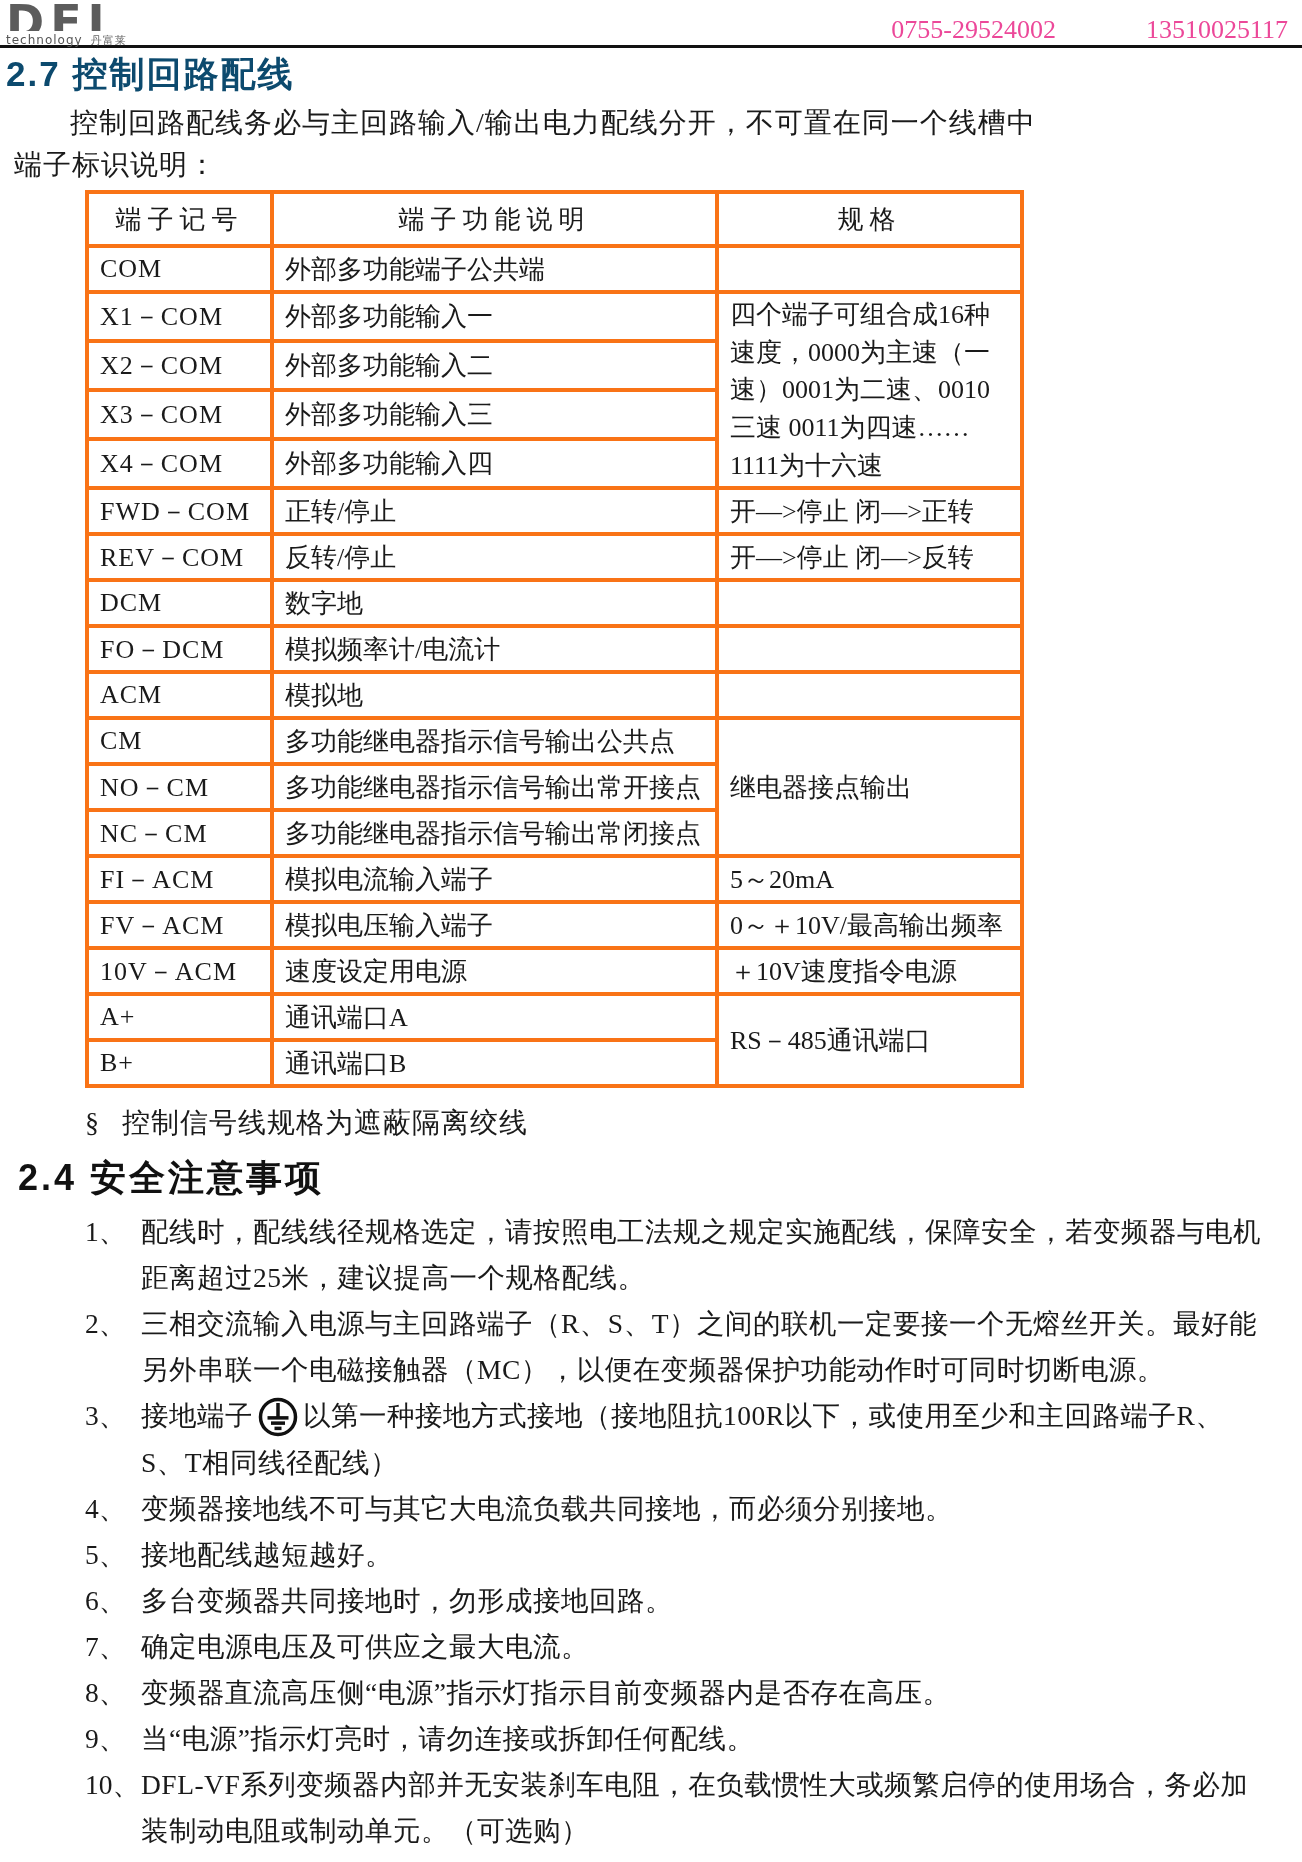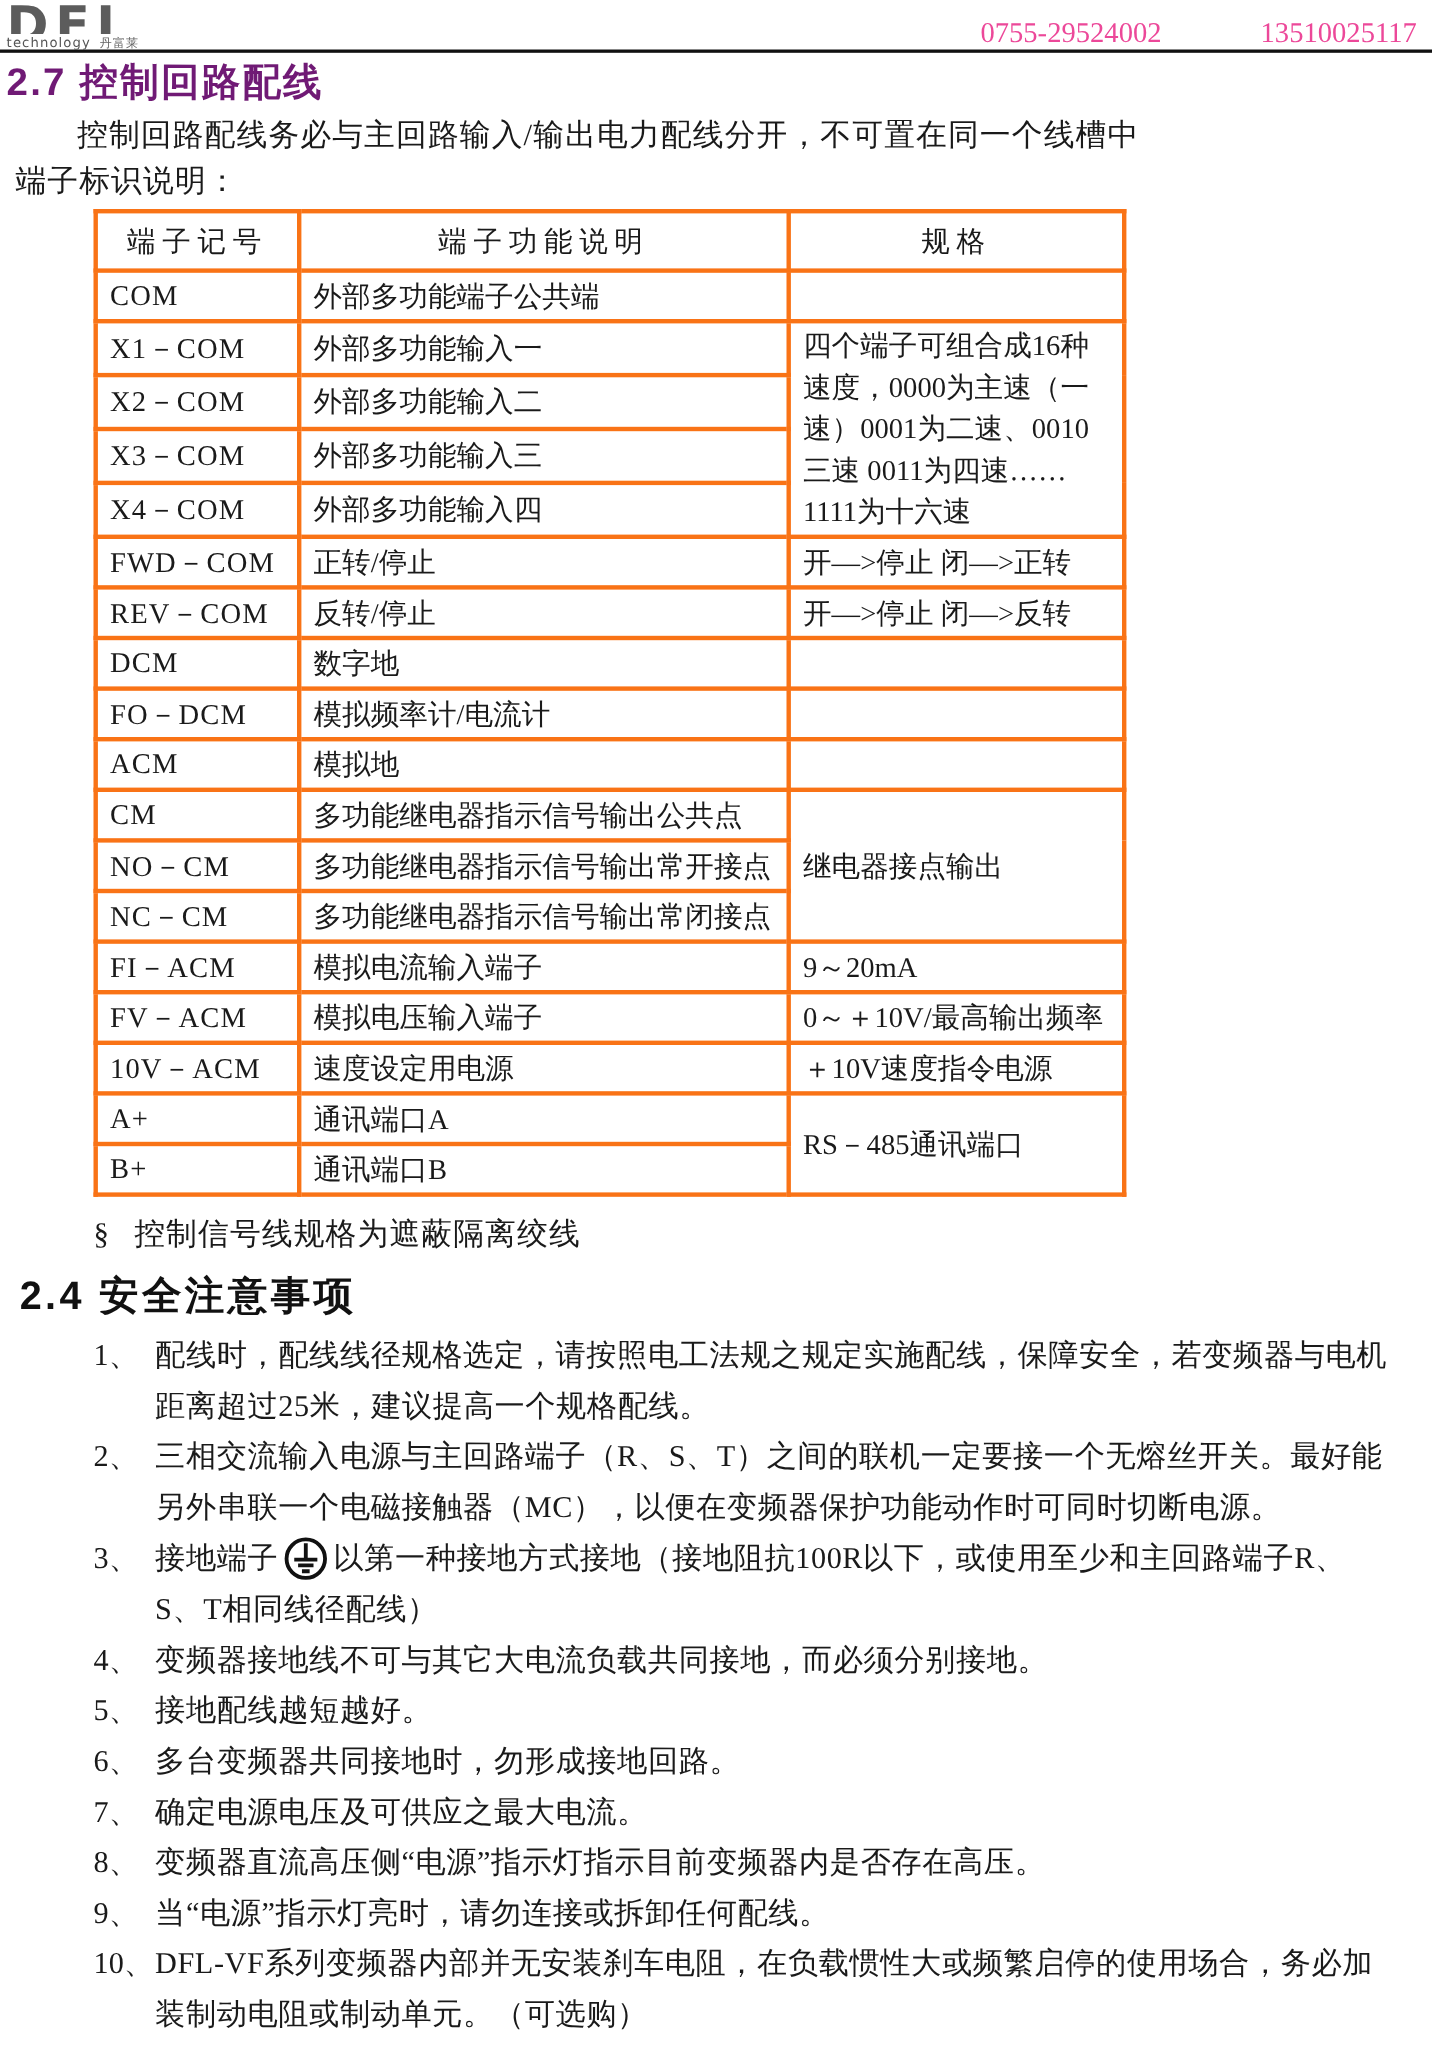--- a/index.html
+++ b/index.html
@@ -24,21 +24,21 @@
     font-family:"DejaVu Sans",sans-serif;
     font-weight:bold;font-size:46px;letter-spacing:6px;
     color:#5c5c5c;display:block;margin-top:-18px;height:32px;overflow:hidden;
   }
   .logo-sub{font-family:"DejaVu Sans",sans-serif;font-size:12px;color:#555;letter-spacing:1px;}
   .logo-sub .cn{font-size:11px;margin-left:8px;color:#666;text-align:center;}
   .phones{display:flex;gap:90px;margin-right:14px;font-size:26px;color:#ec4899;}
   
   .h27{
     font-family:"Liberation Sans","DejaVu Sans",sans-serif;
-    font-weight:bold;font-size:35px;color:#701a75;
+    font-weight:bold;font-size:35px;color:#0c4a6e;
     margin:3px 0 0 6px;letter-spacing:2px;
   }
   .intro{font-size:28px;margin:6px 0 0 70px;letter-spacing:1px;}
   .tlabel{font-size:28px;margin:4px 0 6px 14px;letter-spacing:1px;}
   
   table.term{
     border-collapse:collapse;
     margin-left:85px;
     width:935px;
     table-layout:fixed;
@@ -160,21 +160,21 @@
           <td class="idcell">NO－CM</td>
           <td>多功能继电器指示信号输出常开接点</td>
         </tr>
         <tr>
           <td class="idcell">NC－CM</td>
           <td>多功能继电器指示信号输出常闭接点</td>
         </tr>
         <tr>
           <td class="idcell">FI－ACM</td>
           <td>模拟电流输入端子</td>
-          <td class="spec">9～20mA</td>
+          <td class="spec">5～20mA</td>
         </tr>
         <tr>
           <td class="idcell">FV－ACM</td>
           <td>模拟电压输入端子</td>
           <td class="spec">0～＋10V/最高输出频率</td>
         </tr>
         <tr>
           <td class="idcell">10V－ACM</td>
           <td>速度设定用电源</td>
           <td class="spec">＋10V速度指令电源</td>

